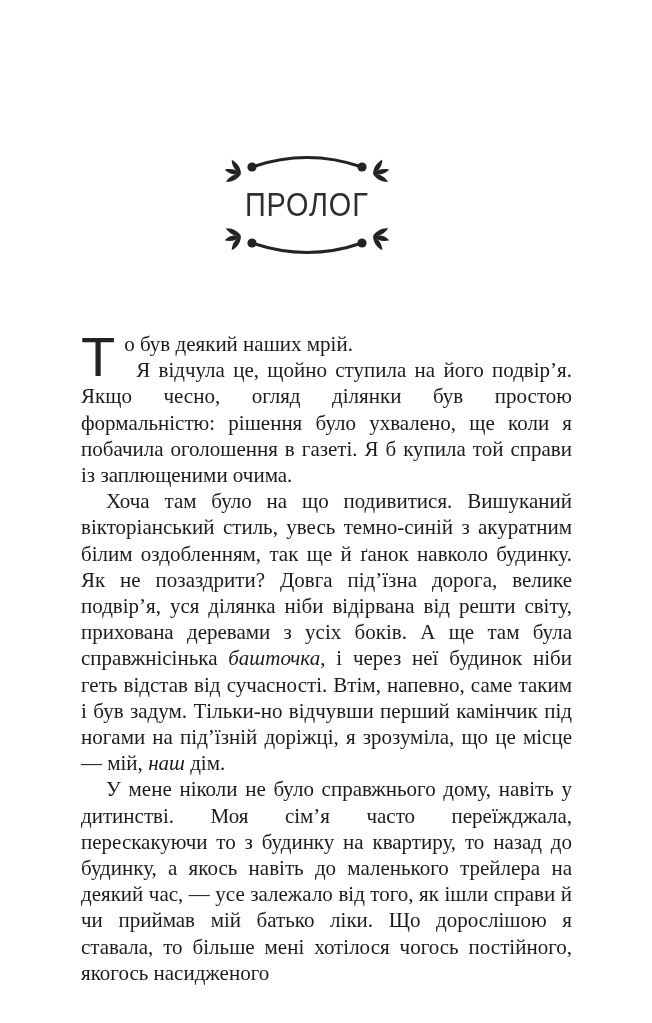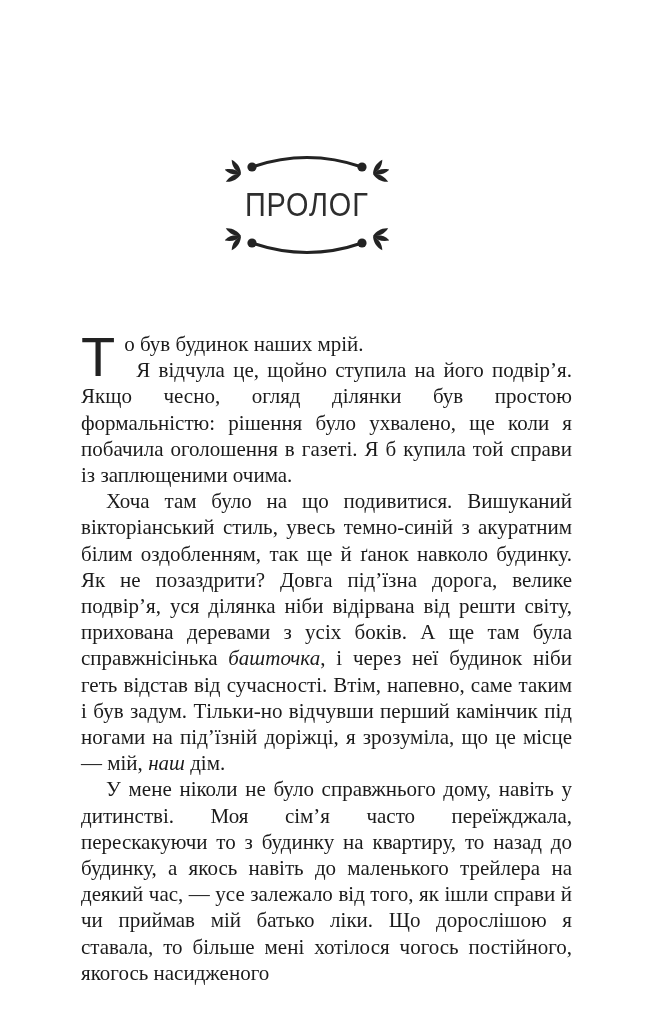--- a/index.html
+++ b/index.html
@@ -125,18 +125,18 @@
           <path transform="rotate(-28)" d="M0,0 C-3.5,-5 -4.5,-11 -1.5,-17 C2.5,-11 2.5,-5 0,0"></path>
           <path transform="rotate(-70)" d="M0,0 C-3.5,-5 -4.5,-11 -1.5,-17 C2.5,-11 2.5,-5 0,0"></path>
           <path transform="rotate(-112)" d="M0,0 C-3.5,-5 -4.5,-11 -1.5,-17 C2.5,-11 2.5,-5 0,0"></path>
         </g>
       </g>
     </svg>
 
   </div>
 
   <div class="text-block">
-      <p class="para first"><span class="dropcap">Т</span><span>о був будинок наших мрій.</span><br><span class="seg-indent">Я відчула це, щойно ступила на його подвір’я. Якщо чесно, огляд ділянки був простою формальністю: рішення було ухвалено, ще коли я побачила оголошення в газеті. Я б купила той справи із заплющеними очима.</span></p>
+      <p class="para first"><span class="dropcap">Т</span><span>о був деякий наших мрій.</span><br><span class="seg-indent">Я відчула це, щойно ступила на його подвір’я. Якщо чесно, огляд ділянки був простою формальністю: рішення було ухвалено, ще коли я побачила оголошення в газеті. Я б купила той справи із заплющеними очима.</span></p>
       <p class="para"><span>Хоча там було на що подивитися. Вишуканий вікторіанський стиль, увесь темно-синій з акуратним білим оздобленням, так ще й ґанок навколо будинку. Як не позаздрити? Довга під’їзна дорога, велике подвір’я, уся ділянка ніби відірвана від решти світу, прихована деревами з усіх боків. А ще там була справжнісінька </span><em>башточка</em><span>, і через неї будинок ніби геть відстав від сучасності. Втім, напевно, саме таким і був задум. Тільки-но відчувши перший камінчик під ногами на під’їзній доріжці, я зрозуміла, що це місце — мій, </span><em>наш</em><span> дім.</span></p>
       <p class="para"><span>У мене ніколи не було справжнього дому, навіть у дитинстві. Моя сім’я часто переїжджала, перескакуючи то з будинку на квартиру, то назад до будинку, а якось навіть до маленького трейлера на деякий час, — усе залежало від того, як ішли справи й чи приймав мій батько ліки. Що дорослішою я ставала, то більше мені хотілося чогось постійного, якогось насидженого</span></p>
     </div>
 
 </div>
 
 </body></html>

